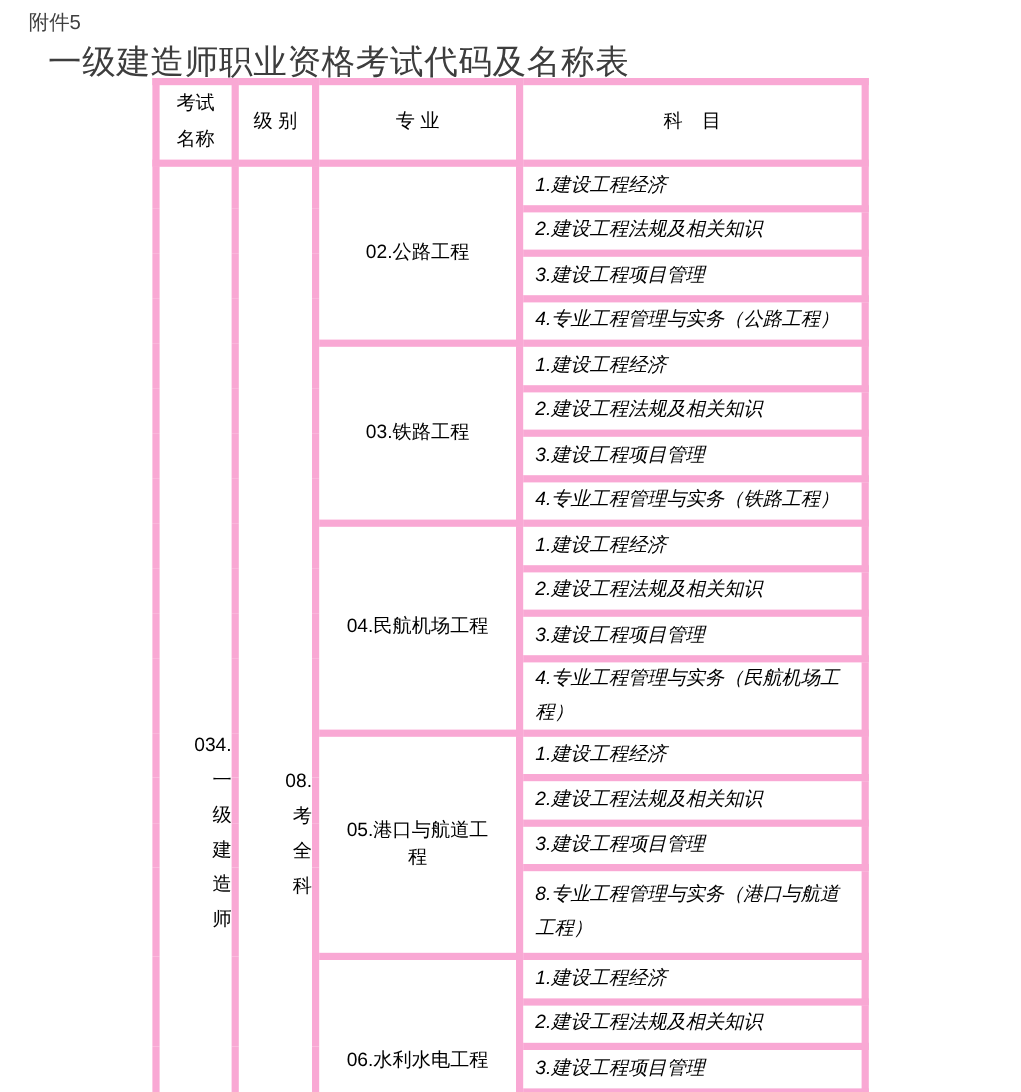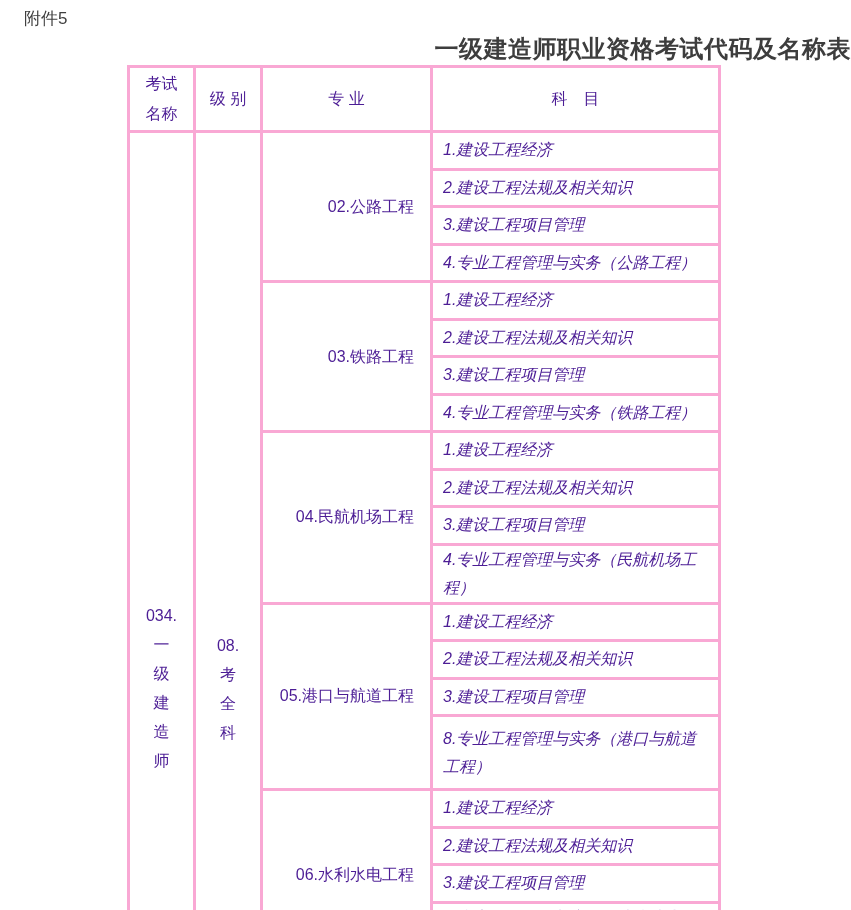--- a/index.html
+++ b/index.html
@@ -7,52 +7,52 @@
     width:851px;height:910px;overflow:hidden;background:#ffffff;
     font-family:"Liberation Sans","DejaVu Sans",sans-serif;
     color:#434343;position:relative;
   }
   .attachment{
     position:absolute;left:24px;top:7px;
     font-size:17px;color:#3f3f3f;
   }
   .doc-title{
     position:absolute;left:0;top:33px;width:851px;
-    text-align:right;text-indent:40px;
-    font-size:24px;font-weight:bold;color:#3d3d3d;
+    text-align:left;text-indent:40px;
+    font-size:28px;font-weight:normal;color:#3d3d3d;
     letter-spacing:0.5px;
   }
   table.exam-table{
     position:absolute;left:127px;top:65px;
     border-collapse:collapse;table-layout:fixed;
     width:591px;
   }
   .exam-table td{
-    border:3px solid #f9a8d4;
-    font-size:16px;color:#4c1d95;
+    border:6px solid #f9a8d4;
+    font-size:16px;color:#000000;
     overflow:hidden;
   }
   tr.header-row{height:64px;}
   tr.body-row{height:37.5px;}
   tr.body-row-tall{height:74px;}
   td.hdr{
     text-align:center;vertical-align:middle;line-height:30px;
   }
   td.subject-cell{
     text-align:left;vertical-align:middle;
     padding:0 10px;line-height:28px;font-style:italic;
   }
   td.major-cell{
-    text-align:right;vertical-align:middle;
+    text-align:center;vertical-align:middle;
     padding:0 16px;line-height:22px;
   }
   td.vstack-cell{
     text-align:center;vertical-align:top;padding:0;
   }
-  .vstack div{line-height:29px;height:29px;text-align:center;}
+  .vstack div{line-height:29px;height:29px;text-align:right;}
   .exam-stack{margin-top:468px;}
   .level-stack{margin-top:498px;}
 </style>
 </head>
 <body>
 
 <div class="attachment">附件5</div>
 <div class="doc-title">一级建造师职业资格考试代码及名称表</div>
 
 <table class="exam-table">

